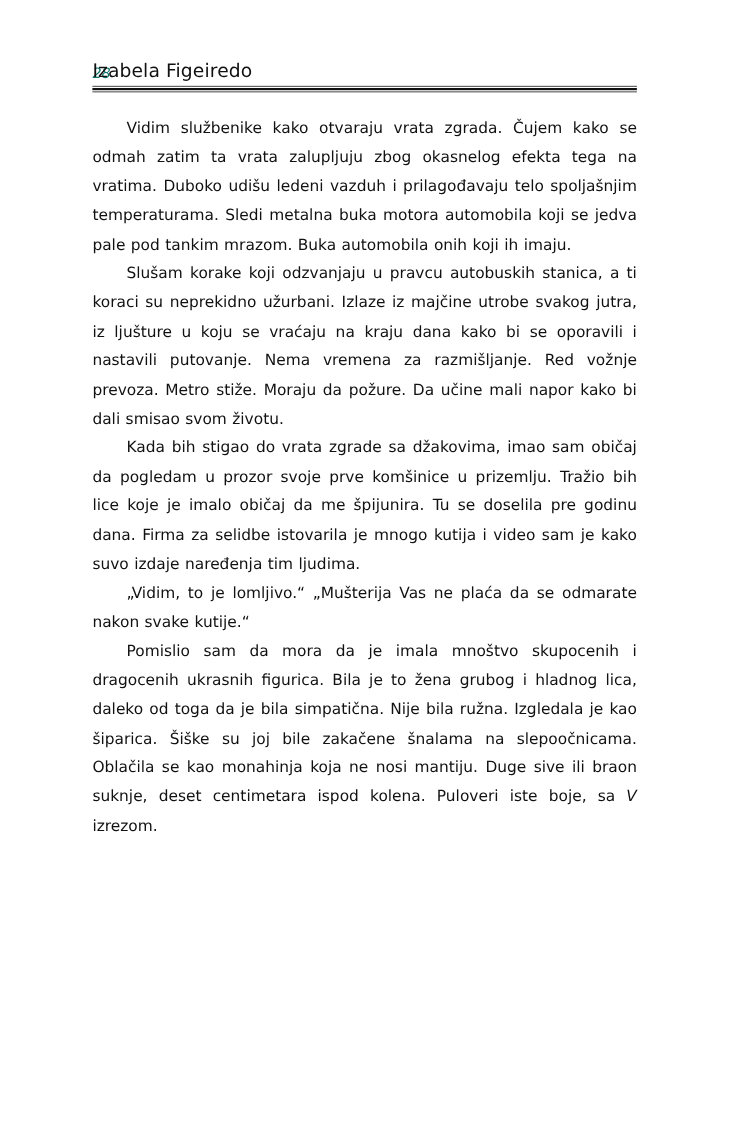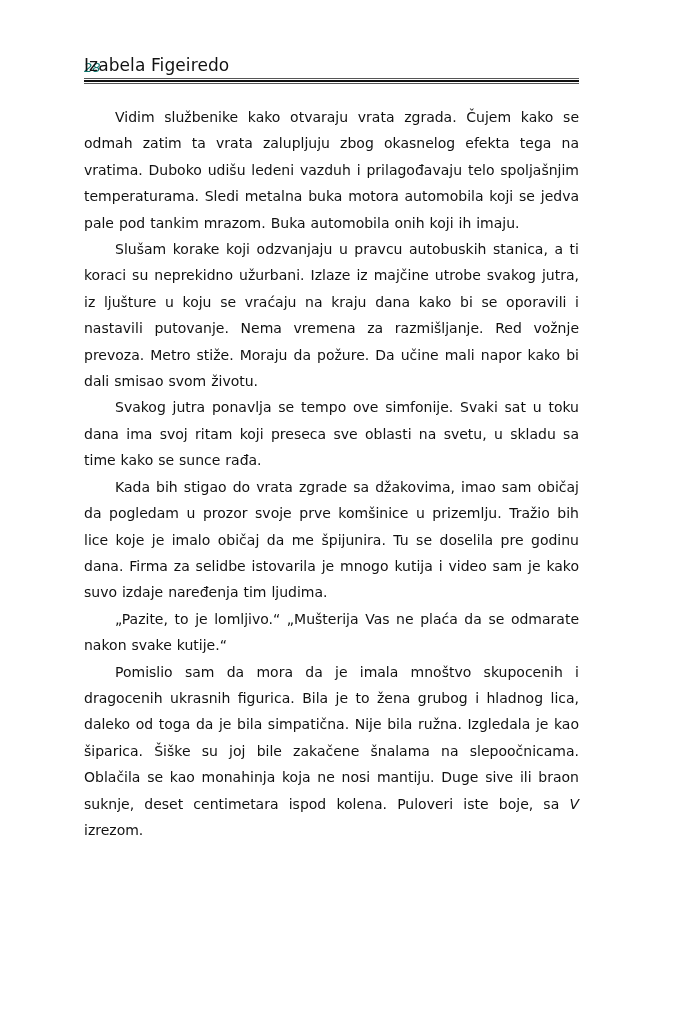--- a/index.html
+++ b/index.html
@@ -95,18 +95,17 @@
   </div>
   <div class="header-rule">
     <div class="line l1"></div>
     <div class="line l2"></div>
     <div class="line l3"></div>
   </div>
 
   <div class="body-text">
     <p>Vidim službenike kako otvaraju vrata zgrada. Čujem kako se odmah zatim ta vrata zalupljuju zbog okasnelog efekta tega na vratima. Duboko udišu ledeni vazduh i prilagođavaju telo spoljašnjim temperaturama. Sledi metalna buka motora automobila koji se jedva pale pod tankim mrazom. Buka automobila onih koji ih imaju.</p>
     <p>Slušam korake koji odzvanjaju u pravcu autobuskih stanica, a ti koraci su neprekidno užurbani. Izlaze iz majčine utrobe svakog jutra, iz ljušture u koju se vraćaju na kraju dana kako bi se oporavili i nastavili putovanje. Nema vremena za razmišljanje. Red vožnje prevoza. Metro stiže. Moraju da požure. Da učine mali napor kako bi dali smisao svom životu.</p>
-    <p>Svakog jutra ponavlja se tempo ove simfonije. Svaki sat u toku dana ima svoj ritam koji preseca sve oblasti na svetu, u skladu sa time kako se sunce rađa.</p>
     <p>Kada bih stigao do vrata zgrade sa džakovima, imao sam običaj da pogledam u prozor svoje prve komšinice u prizemlju. Tražio bih lice koje je imalo običaj da me špijunira. Tu se doselila pre godinu dana. Firma za selidbe istovarila je mnogo kutija i video sam je kako suvo izdaje naređenja tim ljudima.</p>
-    <p>„Pazite, to je lomljivo.“ „Mušterija Vas ne plaća da se odmarate nakon svake kutije.“</p>
+    <p>„Vidim, to je lomljivo.“ „Mušterija Vas ne plaća da se odmarate nakon svake kutije.“</p>
     <p class="last-line-just"><span>Pomislio sam da mora da je imala mnoštvo skupocenih i dragocenih ukrasnih figurica. Bila je to žena grubog i hladnog lica, daleko od toga da je bila simpatična. Nije bila ružna. Izgledala je kao šiparica. Šiške su joj bile zakačene šnalama na slepoočnicama. Oblačila se kao monahinja koja ne nosi mantiju. Duge sive ili braon suknje, deset centimetara ispod kolena. Puloveri iste boje, sa</span> <span class="italic">V</span><span> izrezom.</span></p>
   </div>
 </div>
 
 </body></html>

